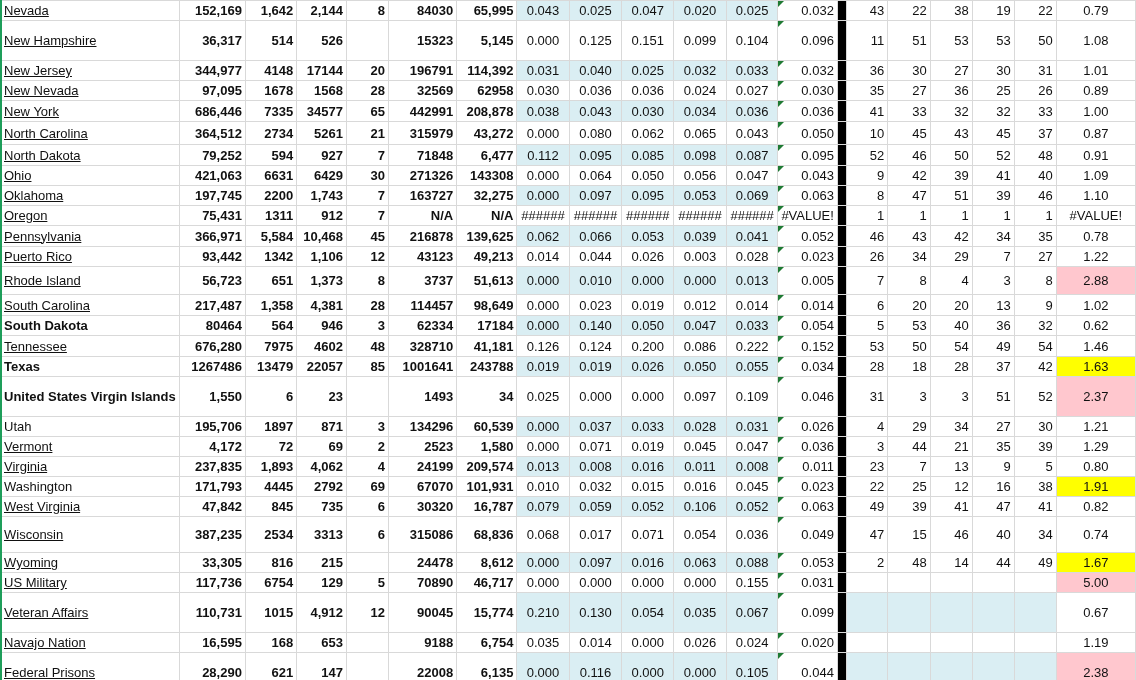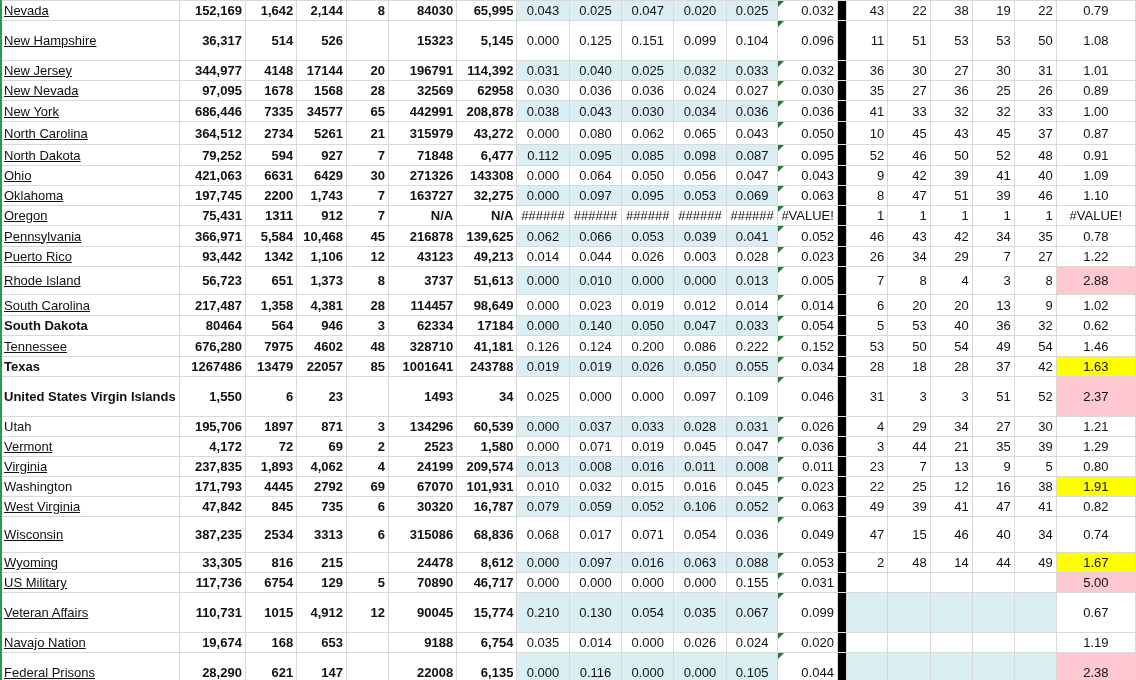--- a/index.html
+++ b/index.html
@@ -640,21 +640,21 @@
           <td class="sep" style="height: 40px;"></td>
           <td class="rank rankband" style="height: 40px;"></td>
           <td class="rank rankband" style="height: 40px;"></td>
           <td class="rank rankband" style="height: 40px;"></td>
           <td class="rank rankband" style="height: 40px;"></td>
           <td class="rank rankband" style="height: 40px;"></td>
           <td class="ratio" style="height: 40px;">0.67</td>
         </tr>
         <tr style="height: 20px;">
           <td class="name" style="height: 20px;"><span class="lnk">Navajo Nation</span></td>
-          <td class="num" style="height: 20px;">19,674</td>
+          <td class="num" style="height: 20px;">16,595</td>
           <td class="num" style="height: 20px;">168</td>
           <td class="num" style="height: 20px;">653</td>
           <td class="num" style="height: 20px;"></td>
           <td class="num" style="height: 20px;">9188</td>
           <td class="num" style="height: 20px;">6,754</td>
           <td class="rate" style="height: 20px;">0.035</td>
           <td class="rate" style="height: 20px;">0.014</td>
           <td class="rate" style="height: 20px;">0.000</td>
           <td class="rate" style="height: 20px;">0.026</td>
           <td class="rate" style="height: 20px;">0.024</td>

